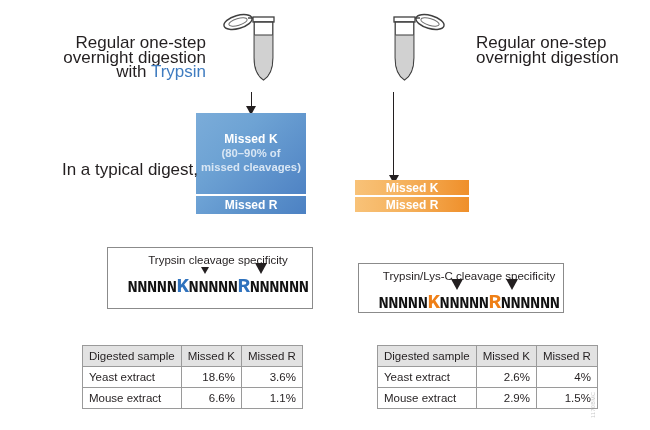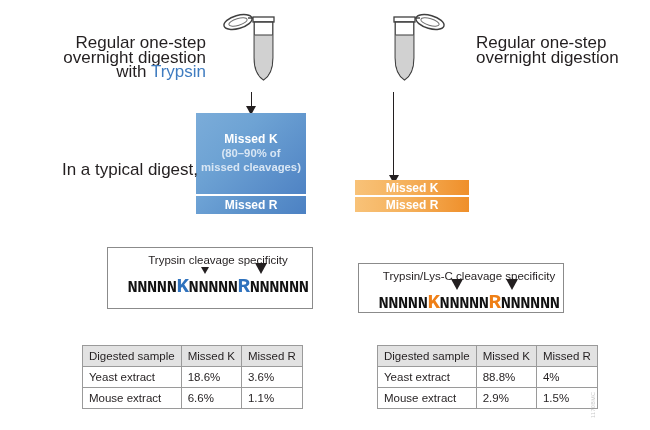--- a/index.html
+++ b/index.html
@@ -100,21 +100,21 @@
     background:#fff;
   }
   table.data th,table.data td{
     border:1px solid #9a9a9a;
     padding:4px 6px;
     font-weight:normal;
     white-space:nowrap;
   }
   table.data th{background:#e2e2e2;text-align:left;}
   table.data th.num{text-align:center;}
-  table.data td.num{text-align:left;}
+  table.data td.num{text-align:right;}
 
   
   .watermark{
     position:absolute;
     font-size:5.4px;
     color:#c9c9c9;
     letter-spacing:.4px;
     transform:rotate(-90deg);
     transform-origin:left top;
     white-space:nowrap;
@@ -236,21 +236,21 @@
     <thead>
       <tr>
         <th>Digested sample</th>
         <th class="num">Missed K</th>
         <th class="num">Missed R</th>
       </tr>
     </thead>
     <tbody>
       <tr>
         <td>Yeast extract</td>
-        <td class="num">88.8%</td>
+        <td class="num">2.6%</td>
         <td class="num">4%</td>
       </tr>
       <tr>
         <td>Mouse extract</td>
         <td class="num">2.9%</td>
         <td class="num">1.5%</td>
       </tr>
     </tbody>
   </table>
 

